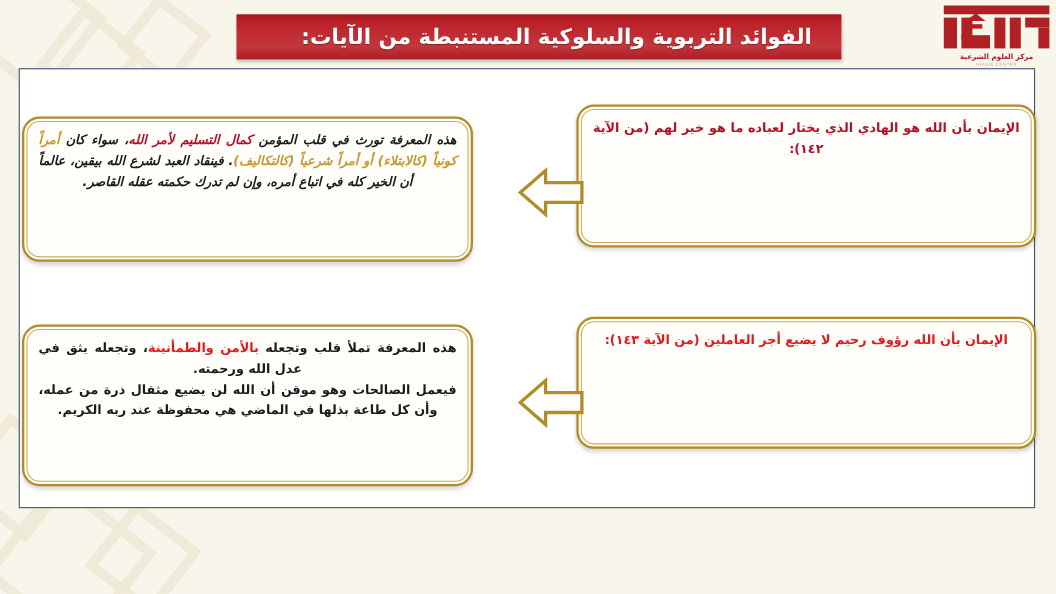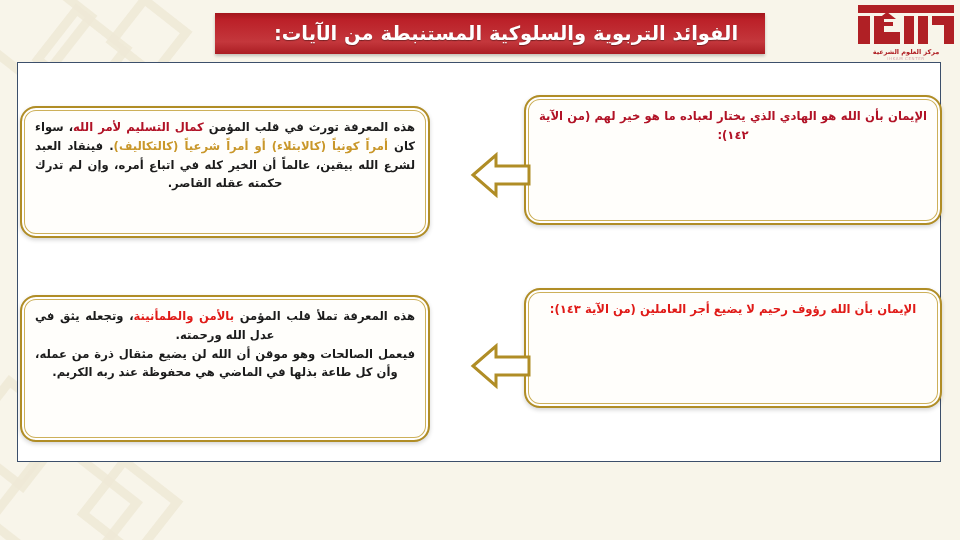--- a/index.html
+++ b/index.html
@@ -111,21 +111,21 @@
     font-size: 11.6px;
     line-height: 1.62;
     color: #1b1b1b;
     font-weight: bold;
   }
   .callout .hl-red   { color: #b11226; }
   .callout .hl-red2  { color: #e01b18; }
   .callout .hl-gold  { color: #c9972a; }
 
   #box-tr { right: 18px;  top: 95px;  width: 418px; height: 130px; }
-  #box-tl { left: 20px;   top: 106px; width: 410px; height: 132px; }
+  #box-tl { left: 20px;   top: 106px; width: 410px; height: 132px; font-style: italic; }
   #box-br { right: 18px;  top: 288px; width: 418px; height: 120px; }
   #box-bl { left: 20px;   top: 295px; width: 410px; height: 147px; }
 
   #box-tr p.lead, #box-br p.lead { text-align-last: center; }
 
   
   .arrow {
     position: absolute;
     z-index: 5;
   }
@@ -177,21 +177,21 @@
   <p><span>هذه المعرفة تورث في قلب المؤمن </span><span class="hl-red">كمال التسليم لأمر الله</span><span>، سواء كان </span><span class="hl-gold">أمراً كونياً (كالابتلاء) أو أمراً شرعياً (كالتكاليف)</span><span>. فينقاد العبد لشرع الله بيقين، عالماً أن الخير كله في اتباع أمره، وإن لم تدرك حكمته عقله القاصر.</span></p>
 </div>
 
 <div class="callout" id="box-br">
   <p class="lead">
     <span class="hl-red2">الإيمان بأن الله رؤوف رحيم لا يضيع أجر العاملين (من الآية ١٤٣):</span>
   </p>
 </div>
 
 <div class="callout" id="box-bl">
-  <p><span>هذه المعرفة تملأ قلب المؤمن </span><span class="hl-red2">بالأمن والطمأنينة</span><span>، وتجعله يثق في عدل الله ورحمته.</span></p>
+  <p><span>هذه المعرفة تملأ قلب وتجعله </span><span class="hl-red2">بالأمن والطمأنينة</span><span>، وتجعله يثق في عدل الله ورحمته.</span></p>
   <p>فيعمل الصالحات وهو موقن أن الله لن يضيع مثقال ذرة من عمله، وأن كل طاعة بذلها في الماضي هي محفوظة عند ربه الكريم.</p>
 </div>
 
 <svg class="arrow" id="arrow-top" width="62" height="58" viewBox="0 0 62 58">
   <path d="M3 29 L26 9 L26 20 L59 20 L59 38 L26 38 L26 49 Z" fill="#ffffff" stroke="#b08d26" stroke-width="3" stroke-linejoin="miter"></path>
 </svg>
 
 <svg class="arrow" id="arrow-bottom" width="62" height="58" viewBox="0 0 62 58">
   <path d="M3 29 L26 9 L26 20 L59 20 L59 38 L26 38 L26 49 Z" fill="#ffffff" stroke="#b08d26" stroke-width="3" stroke-linejoin="miter"></path>
 </svg>

